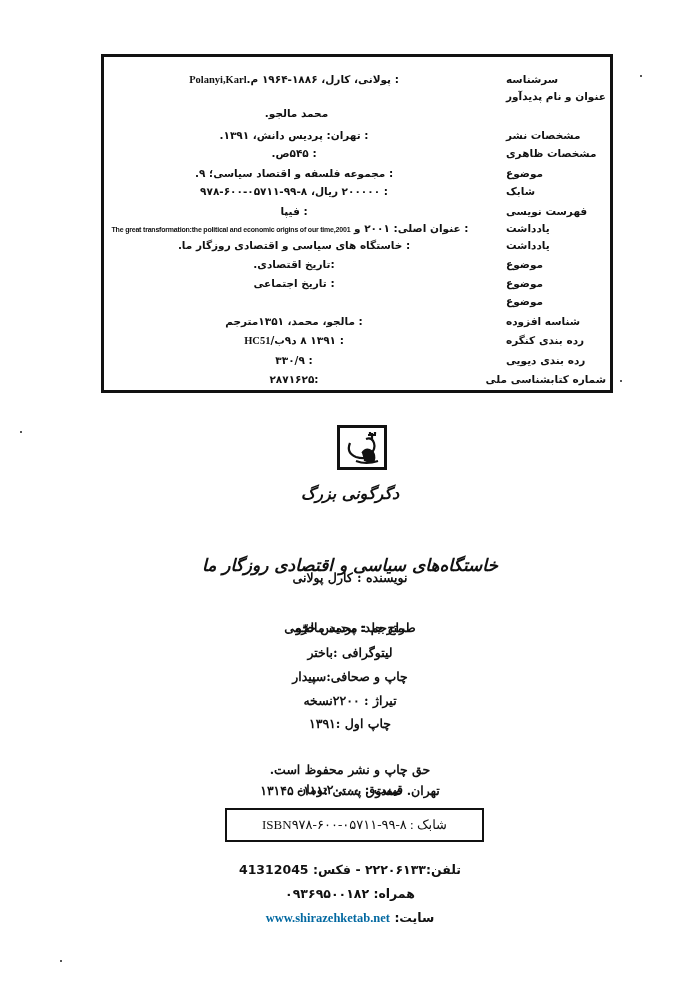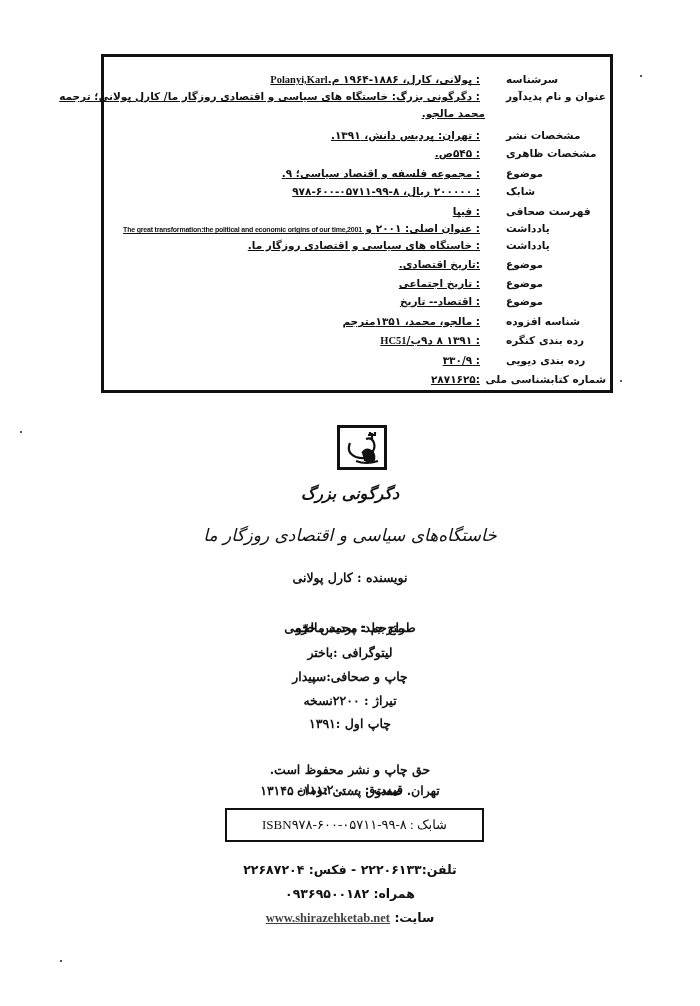--- a/index.html
+++ b/index.html
@@ -12,56 +12,55 @@
     border:3px solid #111; box-sizing:content-box;
   }
   .cip-row {
     position:absolute; right:0; left:0; height:16px; direction:rtl;
     font-size:10.5px; font-weight:bold; line-height:16px;
   }
   .cip-label {
     position:absolute; right:4px; width:100px; text-align:left; white-space:nowrap;
   }
   .cip-value {
-    position:absolute; right:130px; left:4px; text-align:right; white-space:nowrap; overflow:visible;text-decoration:underline;
+    position:absolute; right:130px; left:4px; text-align:center; white-space:nowrap; overflow:visible;
   }
   .cip-value .latin { direction:ltr; unicode-bidi:embed; font-family:"Liberation Serif", serif; font-weight:bold; }
   .cip-value .small-latin { font-size:7px; font-family:"Liberation Sans", sans-serif; letter-spacing:-0.2px; }
   .logo {
     position:absolute; left:337px; top:425px; width:50px; height:45px;
     border:3px solid #111; box-sizing:border-box; display:flex; align-items:center; justify-content:center;
   }
   .center-line {
     position:absolute; left:0; width:700px; text-align:center; direction:rtl; white-space:nowrap;
   }
   .title1 { top:484px; font-size:16px; font-weight:bold; font-style:italic; }
-  .title2 { top:525px; font-size:17px; font-weight:normal; font-style:italic; }
+  .title2 { top:555px; font-size:17px; font-weight:bold; font-style:italic; }
   .credit { font-family:"DejaVu Serif", serif; font-size:12.5px; font-weight:bold; }
   .isbn-box {
     position:absolute; left:225px; top:808px; width:259px; height:34px;
     border:2px solid #111; box-sizing:border-box;
     display:flex; align-items:center; justify-content:center; direction:rtl;
     font-family:"Liberation Serif", serif; font-size:13px;
   }
   .isbn-box .latin { direction:ltr; unicode-bidi:embed; }
   .contact { font-size:12.5px; font-weight:bold; }
-  .site-link { text-decoration:underline; direction:ltr; unicode-bidi:embed; font-family:"Liberation Serif", serif; font-weight:bold; color:#404040; }
+  .site-link { direction:ltr; unicode-bidi:embed; font-family:"Liberation Serif", serif; font-weight:bold; color:#0369a1; }
   .speck { position:absolute; width:2px; height:2px; background:#555; }
 </style>
 </head>
 <body>
 
 <div class="cip-box">
   <div class="cip-row" style="top:14px">
     <span class="cip-label">سرشناسه</span>
     <span class="cip-value"><span>: پولانی، کارل، ۱۸۸۶-۱۹۶۴ م.</span><span class="latin">Polanyi,Karl</span></span>
   </div>
   <div class="cip-row" style="top:31px">
     <span class="cip-label">عنوان و نام پدیدآور</span>
-    <span class="cip-value" style="left:-2px">: دگرگونی بزرگ: خاستگاه های سیاسی و اقتصادی روزگار ما/ کارل پولانی؛ ترجمه</span>
   </div>
   <div class="cip-row" style="top:48px">
     <span class="cip-label"></span>
     <span class="cip-value" style="right:125px">محمد مالجو.</span>
   </div>
   <div class="cip-row" style="top:70px">
     <span class="cip-label">مشخصات نشر</span>
     <span class="cip-value">: تهران: پردیس دانش، ۱۳۹۱.</span>
   </div>
   <div class="cip-row" style="top:88px">
@@ -70,42 +69,41 @@
   </div>
   <div class="cip-row" style="top:108px">
     <span class="cip-label">موضوع</span>
     <span class="cip-value">: مجموعه فلسفه و اقتصاد سیاسی؛ ۹.</span>
   </div>
   <div class="cip-row" style="top:126px">
     <span class="cip-label">شابک</span>
     <span class="cip-value">: ۲۰۰۰۰۰ ریال، ۸-۹۹-۰۵۷۱۱-۶۰۰-۹۷۸</span>
   </div>
   <div class="cip-row" style="top:146px">
-    <span class="cip-label">فهرست صحافی</span>
+    <span class="cip-label">فهرست نویسی</span>
     <span class="cip-value">: فیپا</span>
   </div>
   <div class="cip-row" style="top:163px">
     <span class="cip-label">یادداشت</span>
     <span class="cip-value" style="left:-4px"><span>: عنوان اصلی: ۲۰۰۱ و </span><span class="latin small-latin">The great transformation:the political and economic origins of our time,2001</span></span>
   </div>
   <div class="cip-row" style="top:180px">
     <span class="cip-label">یادداشت</span>
     <span class="cip-value">: خاستگاه های سیاسی و اقتصادی روزگار ما.</span>
   </div>
   <div class="cip-row" style="top:199px">
     <span class="cip-label">موضوع</span>
     <span class="cip-value">:تاریخ اقتصادی.</span>
   </div>
   <div class="cip-row" style="top:218px">
     <span class="cip-label">موضوع</span>
     <span class="cip-value">: تاریخ اجتماعی</span>
   </div>
   <div class="cip-row" style="top:236px">
     <span class="cip-label">موضوع</span>
-    <span class="cip-value">: اقتصاد-- تاریخ</span>
   </div>
   <div class="cip-row" style="top:256px">
     <span class="cip-label">شناسه افزوده</span>
     <span class="cip-value">: مالجو، محمد، ۱۳۵۱مترجم</span>
   </div>
   <div class="cip-row" style="top:275px">
     <span class="cip-label">رده بندی کنگره</span>
     <span class="cip-value"><span>: ۱۳۹۱ ۸ د۹ب/</span><span class="latin">HC51</span></span>
   </div>
   <div class="cip-row" style="top:295px">
@@ -139,21 +137,21 @@
 <div class="center-line credit" style="top:716px">چاپ اول :۱۳۹۱</div>
 <div class="center-line credit" style="top:782px">قیمت : ۲۰۰۰۰تومان</div>
 <div class="center-line credit" style="top:762px">حق چاپ و نشر محفوظ است.</div>
 <div class="center-line credit" style="top:783px">تهران. صندوق پستی :۱۱۱- ۱۳۱۴۵</div>
 
 <div class="isbn-box">
   <span>شابک : ۸-۹۹-۰۵۷۱۱-۶۰۰-۹۷۸</span>
   <span class="latin">ISBN</span>
 </div>
 
-<div class="center-line contact" style="top:862px">تلفن:۲۲۲۰۶۱۳۳ - فکس: ۲۲۶۸۷۲۰۴</div>
+<div class="center-line contact" style="top:862px">تلفن:۲۲۲۰۶۱۳۳ - فکس: 41312045</div>
 <div class="center-line contact" style="top:886px">همراه: ۰۹۳۶۹۵۰۰۱۸۲</div>
 <div class="center-line contact" style="top:910px">
   <span>سایت:</span>
   <a class="site-link">www.shirazehketab.net</a>
 </div>
 
 <div class="speck" style="left:20px;top:431px"></div>
 <div class="speck" style="left:640px;top:75px"></div>
 <div class="speck" style="left:620px;top:380px"></div>
 <div class="speck" style="left:60px;top:960px"></div>

